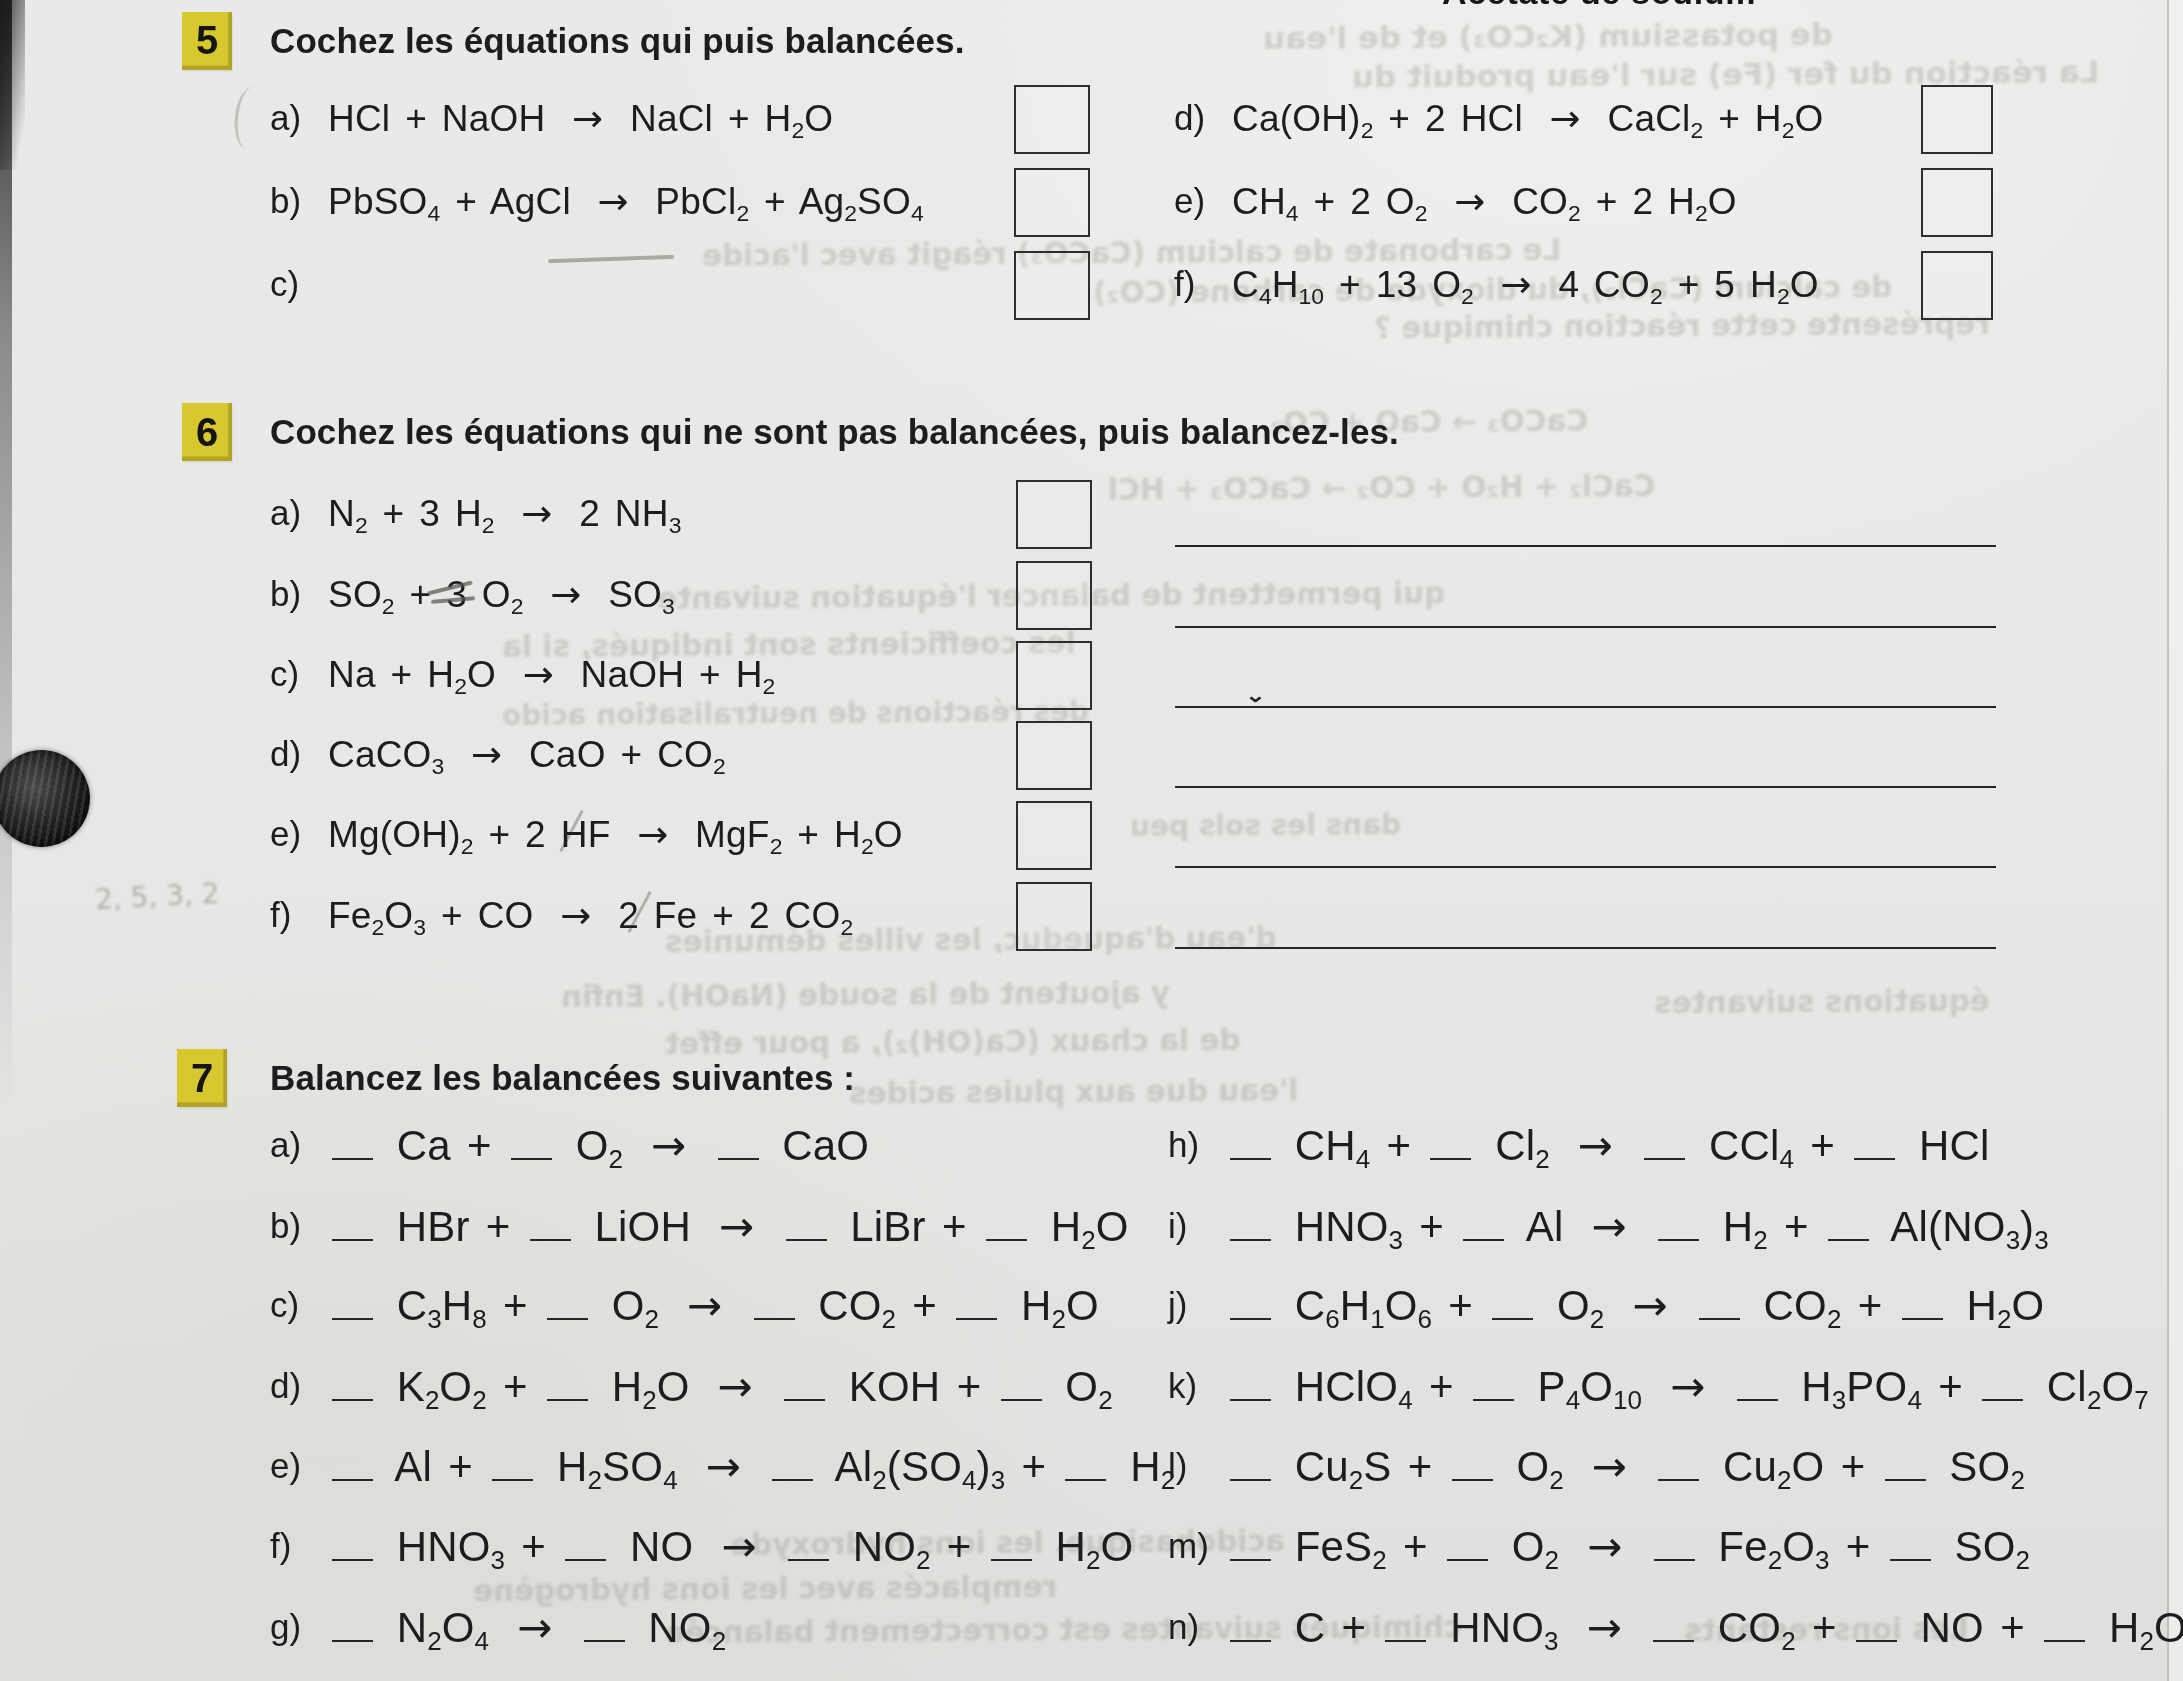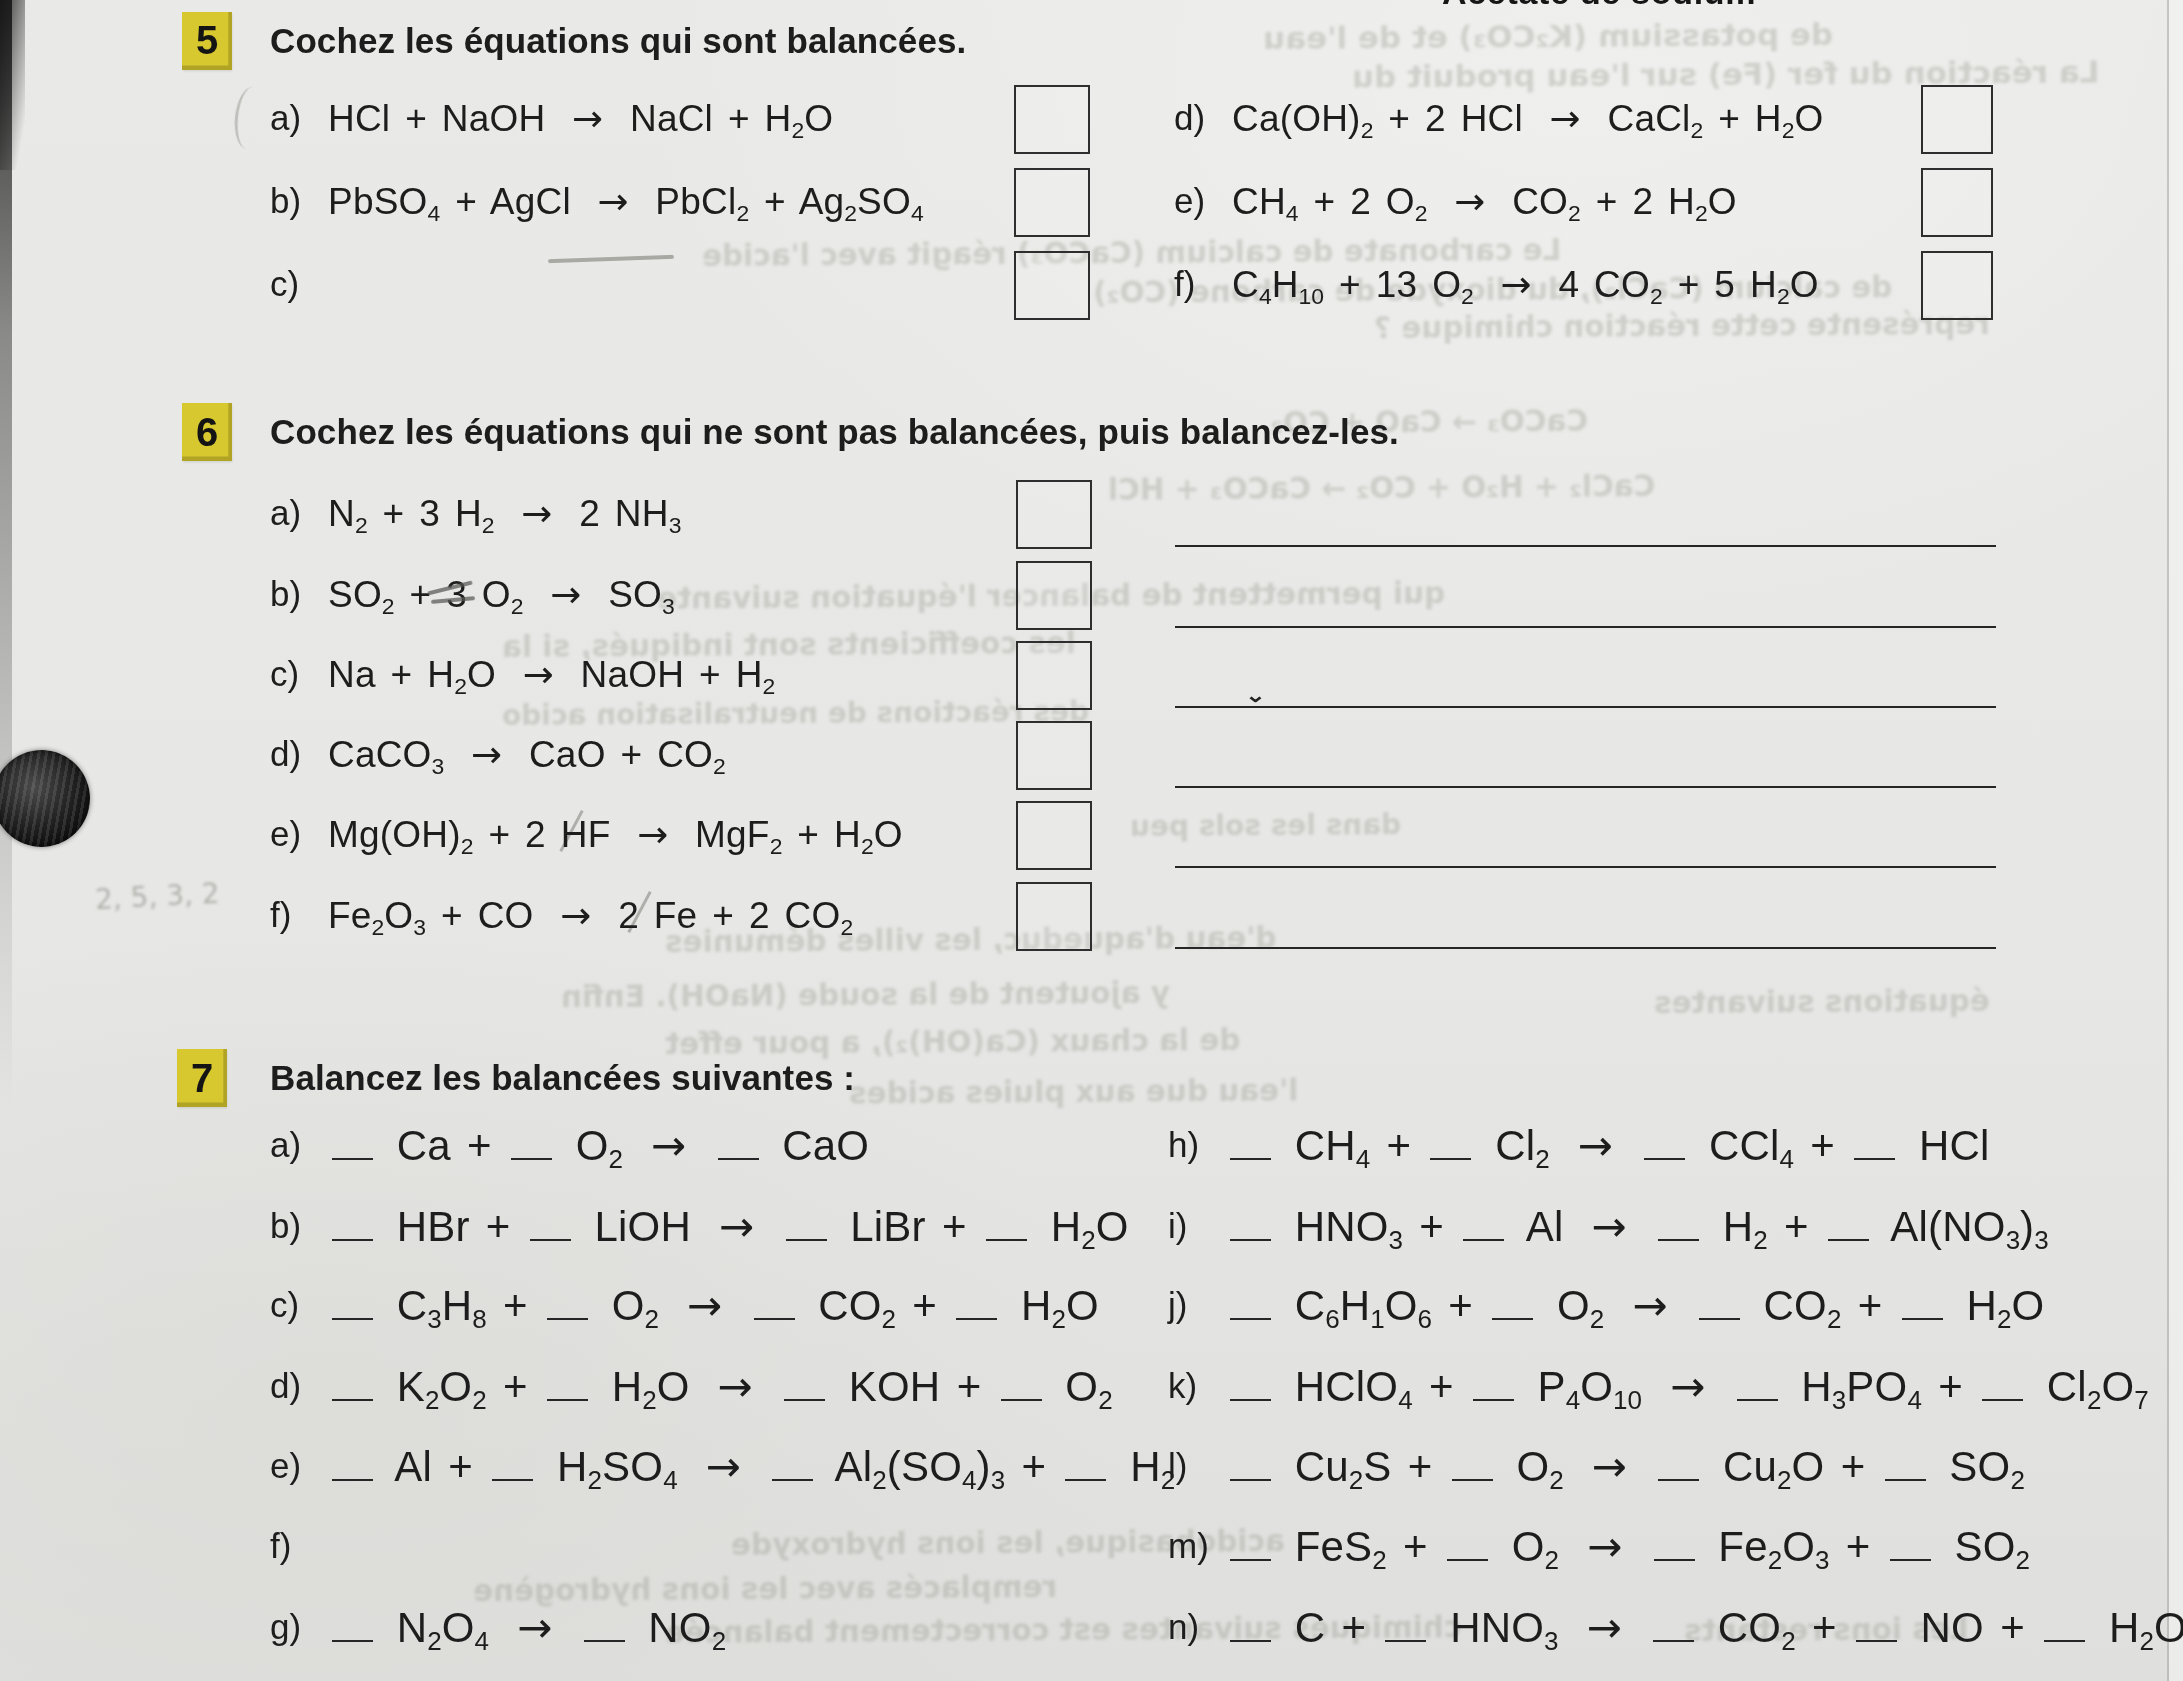--- a/index.html
+++ b/index.html
@@ -99,21 +99,21 @@
     <div class="ghost" style="left: 1684px; top: 1613px; font-size: 29.5px;">Les ions restants</div>
   </div>
 <div class="pencil-arc"></div>
 <div class="pencil smudge-agcl"></div>
 <div class="slash sl-e"></div>
 <div class="slash sl-f"></div>
 <div class="pencil-note">2, 5, 3, 2</div>
 <div class="stray-mark">⌄</div>
 
 <div class="badge b5">5</div>
-<div class="sec-title t5">Cochez les équations qui sont balancées.</div>
+<div class="sec-title t5">Cochez les équations qui puis balancées.</div>
 <div class="col s5l">
     <div class="row" style="top: 0px;">
       <span class="lbl">a)</span>
       <span class="eq">HCl + NaOH <span class="arr">→</span> NaCl + H<sub>2</sub>O</span>
       <div class="ckbox"></div>
     </div>
     <div class="row" style="top: 83px;">
       <span class="lbl">b)</span>
       <span class="eq">PbSO<sub>4</sub> + AgCl <span class="arr">→</span> PbCl<sub>2</sub> + Ag<sub>2</sub>SO<sub>4</sub></span>
       <div class="ckbox"></div>
@@ -200,20 +200,21 @@
     <div class="row" style="top: 241px;">
       <span class="lbl">d)</span>
       <span class="eq"><span class="blank"></span> K<sub>2</sub>O<sub>2</sub> + <span class="blank"></span> H<sub>2</sub>O <span class="arr">→</span> <span class="blank"></span> KOH + <span class="blank"></span> O<sub>2</sub></span>
     </div>
     <div class="row" style="top: 321px;">
       <span class="lbl">e)</span>
       <span class="eq"><span class="blank"></span> Al + <span class="blank"></span> H<sub>2</sub>SO<sub>4</sub> <span class="arr">→</span> <span class="blank"></span> Al<sub>2</sub>(SO<sub>4</sub>)<sub>3</sub> + <span class="blank"></span> H<sub>2</sub></span>
     </div>
     <div class="row" style="top: 401px;">
       <span class="lbl">f)</span>
+      <span class="eq"><span class="blank"></span> HNO<sub>3</sub> + <span class="blank"></span> NO <span class="arr">→</span> <span class="blank"></span> NO<sub>2</sub> + <span class="blank"></span> H<sub>2</sub>O</span>
     </div>
     <div class="row" style="top: 482px;">
       <span class="lbl">g)</span>
       <span class="eq"><span class="blank"></span> N<sub>2</sub>O<sub>4</sub> <span class="arr">→</span> <span class="blank"></span> NO<sub>2</sub></span>
     </div>
   </div>
 <div class="col s7r">
     <div class="row" style="top: 0px;">
       <span class="lbl">h)</span>
       <span class="eq"><span class="blank"></span> CH<sub>4</sub> + <span class="blank"></span> Cl<sub>2</sub> <span class="arr">→</span> <span class="blank"></span> CCl<sub>4</sub> + <span class="blank"></span> HCl</span>

